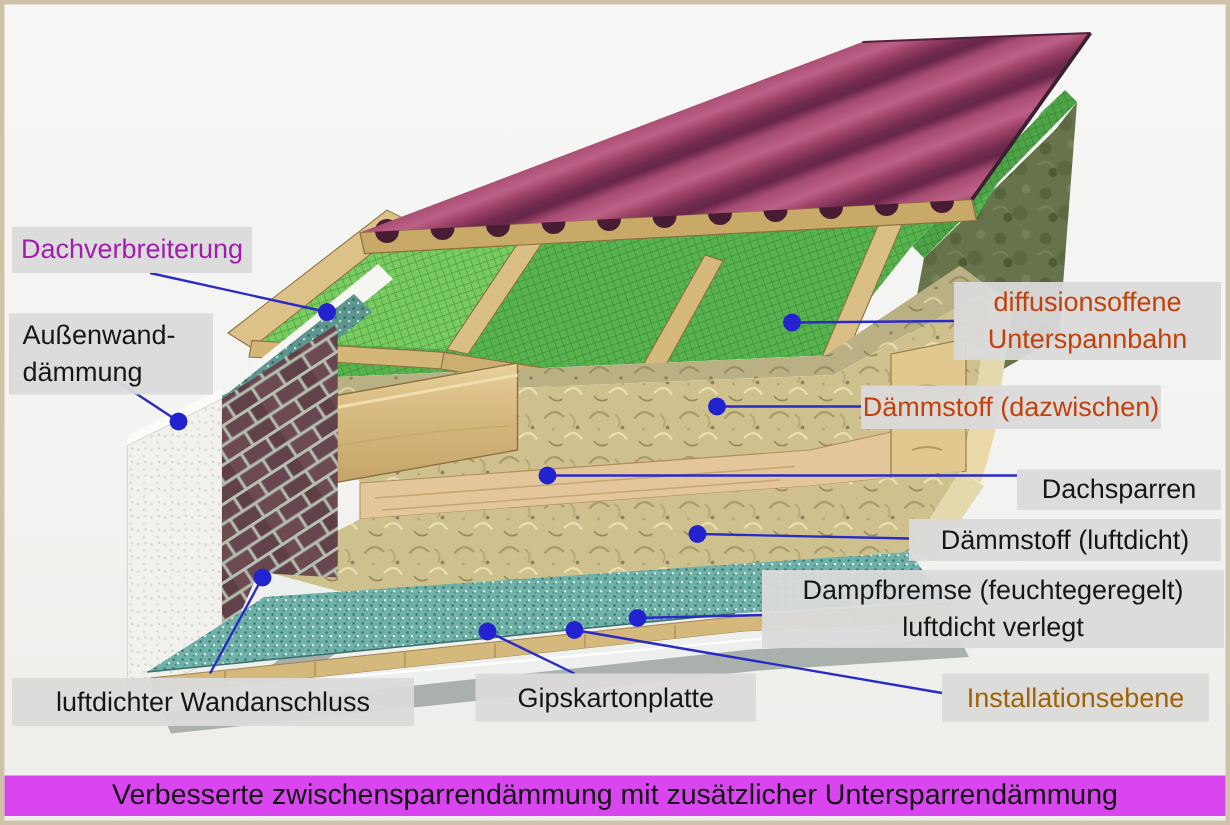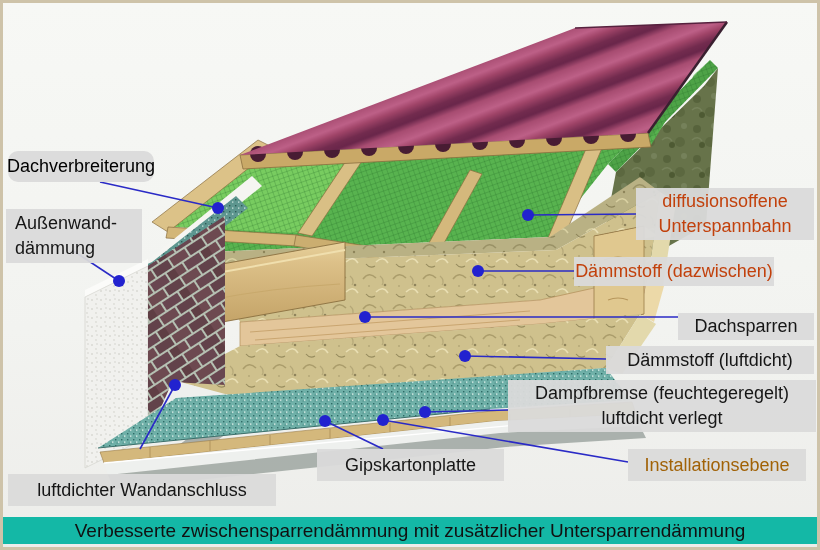--- a/index.html
+++ b/index.html
@@ -2,21 +2,21 @@
 <html><head>
 <meta charset="utf-8">
 <style>
   html,body{margin:0;padding:0;}
   body{width:820px;height:550px;position:relative;font-family:"Liberation Sans",sans-serif;overflow:hidden;}
   #frame{position:absolute;inset:0;border:3px solid #cec3a9;background:linear-gradient(180deg,#f7f8f5 0%,#f2f3f0 60%,#ededea 100%);box-sizing:border-box;}
   #scene{position:absolute;left:0;top:0;width:820px;height:550px;}
   #leaders{position:absolute;left:0;top:0;width:820px;height:550px;pointer-events:none;}
   .label{position:absolute;background:rgba(218,218,218,0.95);color:#161616;font-size:18px;line-height:25px;display:flex;align-items:center;justify-content:center;text-align:center;white-space:pre-line;box-sizing:border-box;}
   .label.left{justify-content:flex-start;text-align:left;padding-left:9px;margin-top:13px;}
-  #caption-bar{position:absolute;left:3px;right:3px;top:517px;height:27px;background:#14b8a6;display:flex;align-items:center;justify-content:center;}
+  #caption-bar{position:absolute;left:3px;right:3px;top:517px;height:27px;background:#d946ef;display:flex;align-items:center;justify-content:center;}
   #caption-bar span{font-size:19px;color:#111;}
 </style>
 </head>
 <body>
 
 <div id="frame"></div>
 
 <svg id="scene" viewBox="0 0 820 550" xmlns="http://www.w3.org/2000/svg">
   <defs>
     <linearGradient id="rg" x1="0" y1="0" x2="0" y2="1">
@@ -207,30 +207,30 @@
     <circle cx="425" cy="412" r="6" fill="#2222cf"></circle>
     <line x1="140" y1="449" x2="175" y2="385" stroke="#2a2ac6" stroke-width="1.6"></line>
     <circle cx="175" cy="385" r="6" fill="#2222cf"></circle>
     <line x1="383" y1="449" x2="325" y2="421" stroke="#2a2ac6" stroke-width="1.6"></line>
     <circle cx="325" cy="421" r="6" fill="#2222cf"></circle>
     <line x1="628" y1="462" x2="383" y2="420" stroke="#2a2ac6" stroke-width="1.6"></line>
     <circle cx="383" cy="420" r="6" fill="#2222cf"></circle>
   </svg>
 
 <div id="labels">
-    <div class="label" style="left: 8px; top: 151px; width: 146px; height: 31px; background: rgba(218, 218, 218, 0.95); color: #000000; border-radius: 10px;">Dachverbreiterung</div>
+    <div class="label" style="left: 8px; top: 151px; width: 160px; height: 31px; background: rgba(218, 218, 218, 0.95); color: #a21caf;">Dachverbreiterung</div>
     <div class="label left" style="left: 6px; top: 196px; width: 136px; height: 54px; background: rgba(218, 218, 218, 0.95); color: rgb(22, 22, 22);">Außenwand-
 dämmung</div>
     <div class="label" style="left: 636px; top: 188px; width: 178px; height: 52px; background: rgba(218, 218, 218, 0.95); color: #c2410c;">diffusionsoffene
 Unterspannbahn</div>
     <div class="label" style="left: 574px; top: 257px; width: 200px; height: 29px; background: rgba(218, 218, 218, 0.95); color: #c2410c;">Dämmstoff (dazwischen)</div>
     <div class="label" style="left: 678px; top: 313px; width: 136px; height: 27px; background: rgba(218, 218, 218, 0.95); color: rgb(22, 22, 22);">Dachsparren</div>
     <div class="label" style="left: 606px; top: 346px; width: 208px; height: 28px; background: rgba(218, 218, 218, 0.95); color: rgb(22, 22, 22);">Dämmstoff (luftdicht)</div>
     <div class="label" style="left: 508px; top: 380px; width: 308px; height: 52px; background: rgba(218, 218, 218, 0.95); color: rgb(22, 22, 22);">Dampfbremse (feuchtegeregelt)
 luftdicht verlegt</div>
-    <div class="label" style="left: 8px; top: 474px; width: 268px; height: 32px; background: rgba(218, 218, 218, 0.95); color: rgb(22, 22, 22);">luftdichter Wandanschluss</div>
+    <div class="label" style="left: 8px; top: 452px; width: 268px; height: 32px; background: rgba(218, 218, 218, 0.95); color: rgb(22, 22, 22);">luftdichter Wandanschluss</div>
     <div class="label" style="left: 317px; top: 449px; width: 187px; height: 32px; background: rgba(218, 218, 218, 0.95); color: rgb(22, 22, 22);">Gipskartonplatte</div>
     <div class="label" style="left: 628px; top: 449px; width: 178px; height: 32px; background: rgba(218, 218, 218, 0.95); color: #a16207;">Installationsebene</div>
   </div>
 
 <div id="caption-bar">
   <span>Verbesserte zwischensparrendämmung mit zusätzlicher Untersparrendämmung</span>
 </div>
 
 </body></html>

